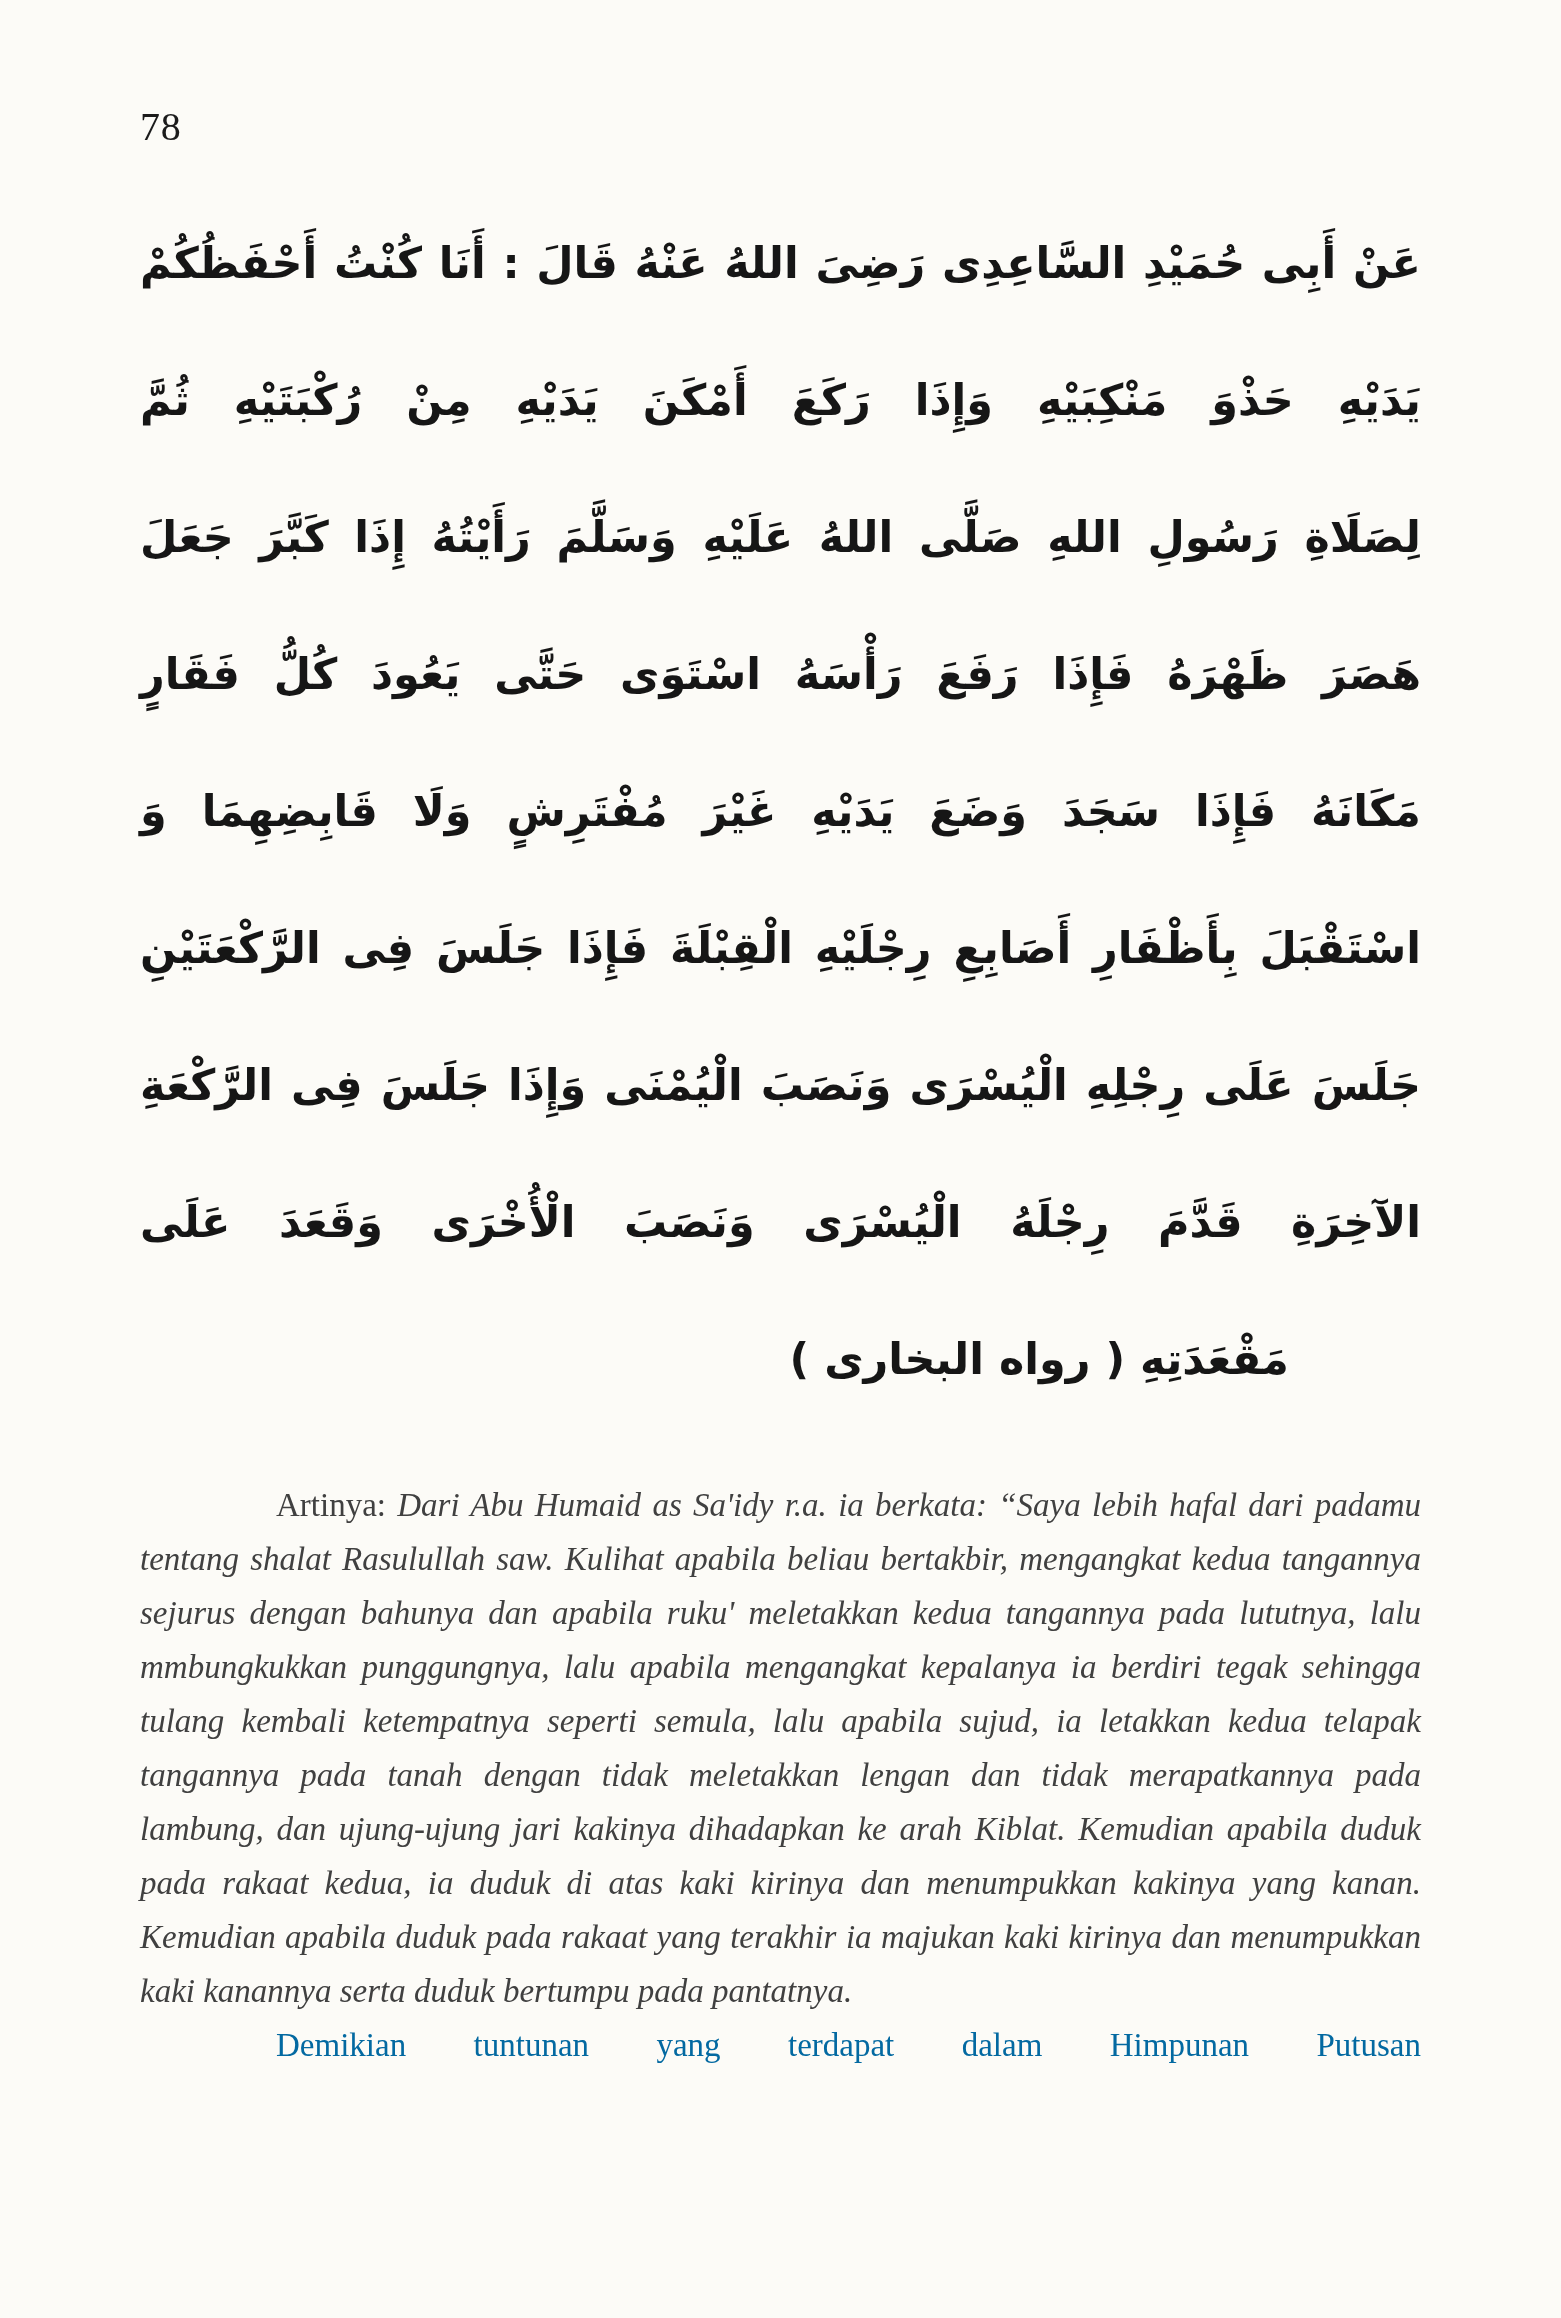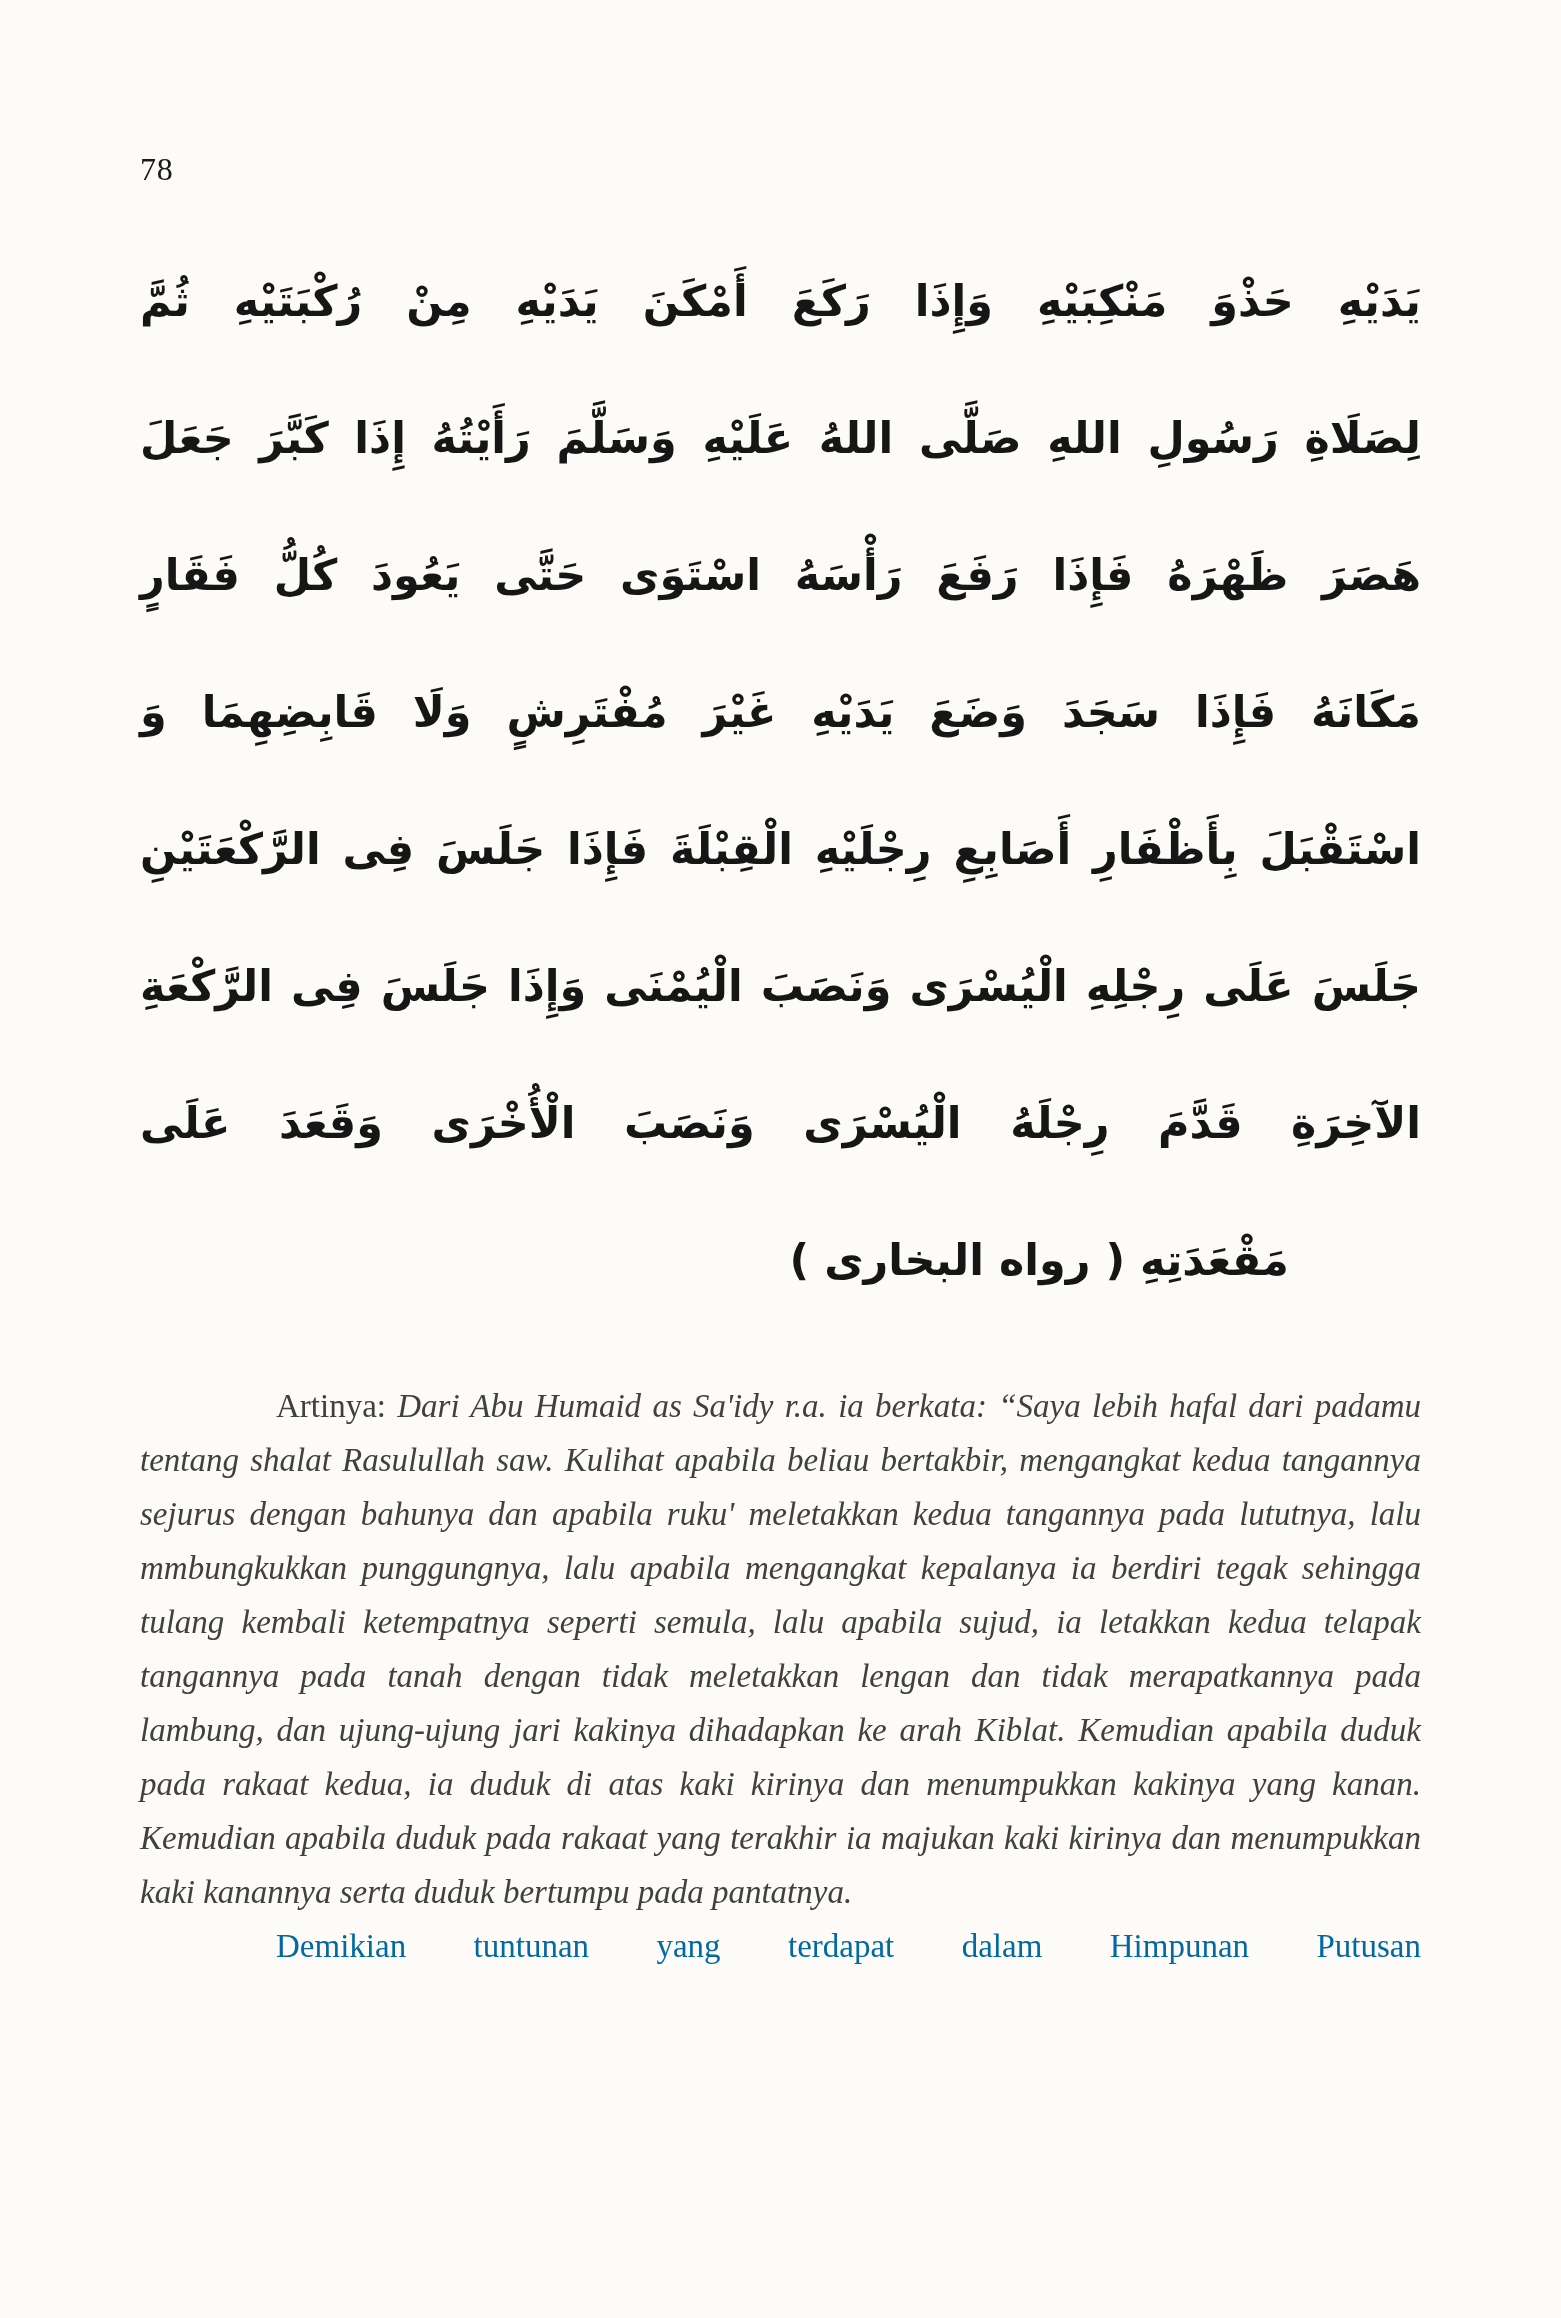--- a/index.html
+++ b/index.html
@@ -13,24 +13,23 @@
     height: 2319px;
     margin: 0 auto;
     background: #fcfbf7;
     color: #1c1c1c;
     box-sizing: border-box;
     padding: 103px 140px 0 140px;
     overflow: hidden;
   }
   .page-number {
     font-family: "Liberation Serif", serif;
-    font-size: 32px;
+    font-size: 40px;
     letter-spacing: 0.8px;
     color: #1b1b1b;
-    margin-top: 48px;
   }
   .hadith-block {
     margin-top: 45px;
     direction: rtl;
   }
   .hadith-line {
     font-family: "DejaVu Sans", sans-serif;
     font-weight: bold;
     font-size: 43px;
     line-height: 137px;
@@ -77,20 +76,21 @@
   }
 </style>
 </head>
 <body>
 
 <div class="page">
 
   <div class="page-number">78</div>
 
   <div class="hadith-block" lang="ar" dir="rtl">
+    <div class="hadith-line">عَنْ أَبِى حُمَيْدِ السَّاعِدِى رَضِىَ اللهُ عَنْهُ قَالَ : أَنَا كُنْتُ أَحْفَظُكُمْ</div>
     <div class="hadith-line">يَدَيْهِ حَذْوَ مَنْكِبَيْهِ وَإِذَا رَكَعَ أَمْكَنَ يَدَيْهِ مِنْ رُكْبَتَيْهِ ثُمَّ</div>
     <div class="hadith-line">لِصَلَاةِ رَسُولِ اللهِ صَلَّى اللهُ عَلَيْهِ وَسَلَّمَ رَأَيْتُهُ إِذَا كَبَّرَ جَعَلَ</div>
     <div class="hadith-line">هَصَرَ ظَهْرَهُ فَإِذَا رَفَعَ رَأْسَهُ اسْتَوَى حَتَّى يَعُودَ كُلُّ فَقَارٍ</div>
     <div class="hadith-line">مَكَانَهُ فَإِذَا سَجَدَ وَضَعَ يَدَيْهِ غَيْرَ مُفْتَرِشٍ وَلَا قَابِضِهِمَا وَ</div>
     <div class="hadith-line">اسْتَقْبَلَ بِأَظْفَارِ أَصَابِعِ رِجْلَيْهِ الْقِبْلَةَ فَإِذَا جَلَسَ فِى الرَّكْعَتَيْنِ</div>
     <div class="hadith-line">جَلَسَ عَلَى رِجْلِهِ الْيُسْرَى وَنَصَبَ الْيُمْنَى وَإِذَا جَلَسَ فِى الرَّكْعَةِ</div>
     <div class="hadith-line">الآخِرَةِ قَدَّمَ رِجْلَهُ الْيُسْرَى وَنَصَبَ الْأُخْرَى وَقَعَدَ عَلَى</div>
     <div class="hadith-last-line">مَقْعَدَتِهِ ( رواه البخارى )</div>
   </div>
 

